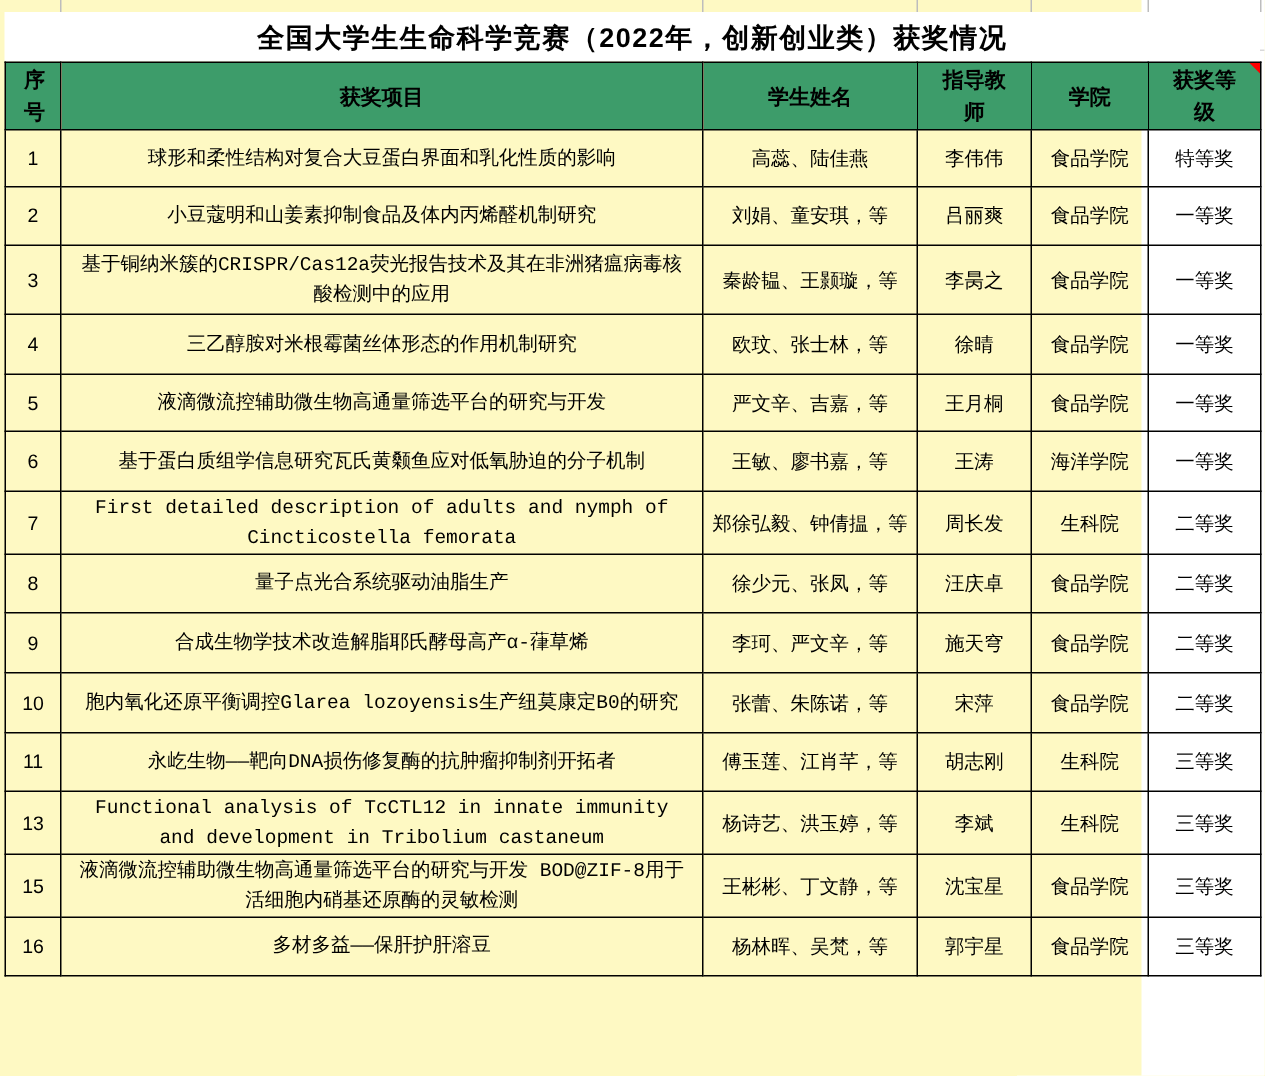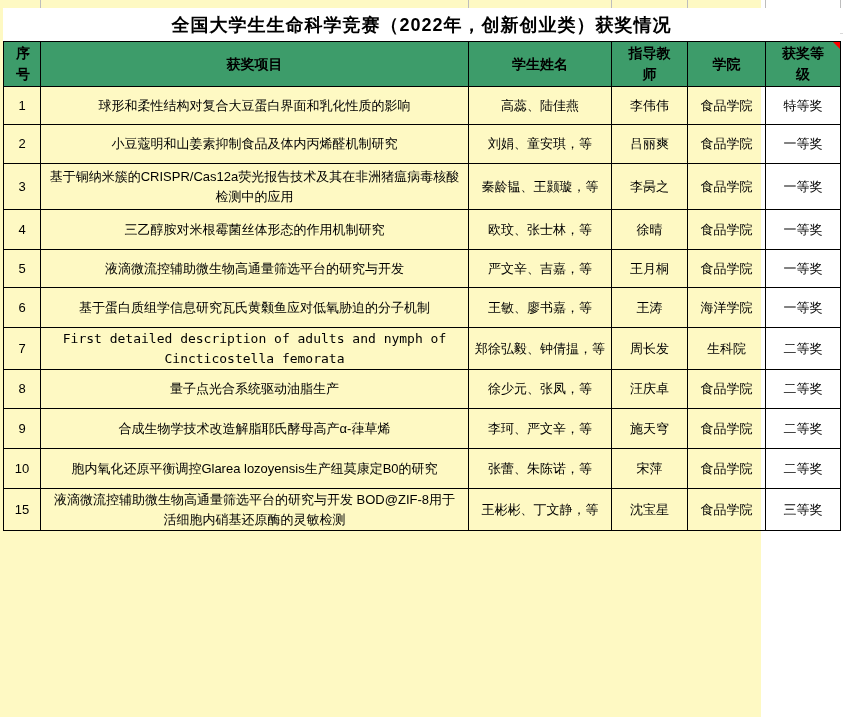--- a/index.html
+++ b/index.html
@@ -25,21 +25,21 @@
     border-collapse:collapse;table-layout:fixed;
   }
   .awards th,.awards td{
     border:1px solid #000;text-align:center;vertical-align:middle;
     padding:1px 4px;font-size:13px;line-height:1.5;word-break:break-word;
   }
   .awards thead th{
     background:#3D9C6A;font-weight:bold;font-size:14px;height:32px;
     position:relative;padding:1px 12px;
   }
-  .awards td.c-project{padding:1px 8px;}
+  .awards td.c-project{padding:1px 8px;font-family:Liberation Mono, monospace;}
   .mono{font-family:"DejaVu Sans Mono","Liberation Mono",monospace;font-size:12.5px;letter-spacing:0;}
   .tri{
     position:absolute;top:0;right:0;width:0;height:0;
     border-top:7px solid #ff0000;border-left:7px solid transparent;
   }
 </style>
 </head>
 <body>
 
 <div class="screen">
@@ -150,24 +150,48 @@
           <td class="c-award">二等奖</td>
         </tr>
         <tr style="height: 40px; margin-top: 45px;">
           <td class="c-no">10</td>
           <td class="c-project">胞内氧化还原平衡调控Glarea lozoyensis生产纽莫康定B0的研究</td>
           <td class="c-students">张蕾、朱陈诺，等</td>
           <td class="c-teacher">宋萍</td>
           <td class="c-college">食品学院</td>
           <td class="c-award">二等奖</td>
         </tr>
+        <tr style="height: 39px;">
+          <td class="c-no">11</td>
+          <td class="c-project">永屹生物——靶向DNA损伤修复酶的抗肿瘤抑制剂开拓者</td>
+          <td class="c-students">傅玉莲、江肖芊，等</td>
+          <td class="c-teacher">胡志刚</td>
+          <td class="c-college">生科院</td>
+          <td class="c-award">三等奖</td>
+        </tr>
+        <tr style="height: 42px;">
+          <td class="c-no">13</td>
+          <td class="c-project mono">Functional analysis of TcCTL12 in innate immunity and development in Tribolium castaneum</td>
+          <td class="c-students">杨诗艺、洪玉婷，等</td>
+          <td class="c-teacher">李斌</td>
+          <td class="c-college">生科院</td>
+          <td class="c-award">三等奖</td>
+        </tr>
         <tr style="height: 42px;">
           <td class="c-no">15</td>
           <td class="c-project">液滴微流控辅助微生物高通量筛选平台的研究与开发 BOD@ZIF-8用于活细胞内硝基还原酶的灵敏检测</td>
           <td class="c-students">王彬彬、丁文静，等</td>
           <td class="c-teacher">沈宝星</td>
+          <td class="c-college">食品学院</td>
+          <td class="c-award">三等奖</td>
+        </tr>
+        <tr style="height: 39px;">
+          <td class="c-no">16</td>
+          <td class="c-project">多材多益——保肝护肝溶豆</td>
+          <td class="c-students">杨林晖、吴梵，等</td>
+          <td class="c-teacher">郭宇星</td>
           <td class="c-college">食品学院</td>
           <td class="c-award">三等奖</td>
         </tr>
       </tbody>
   </table>
 
 </div>
 
 </body></html>

